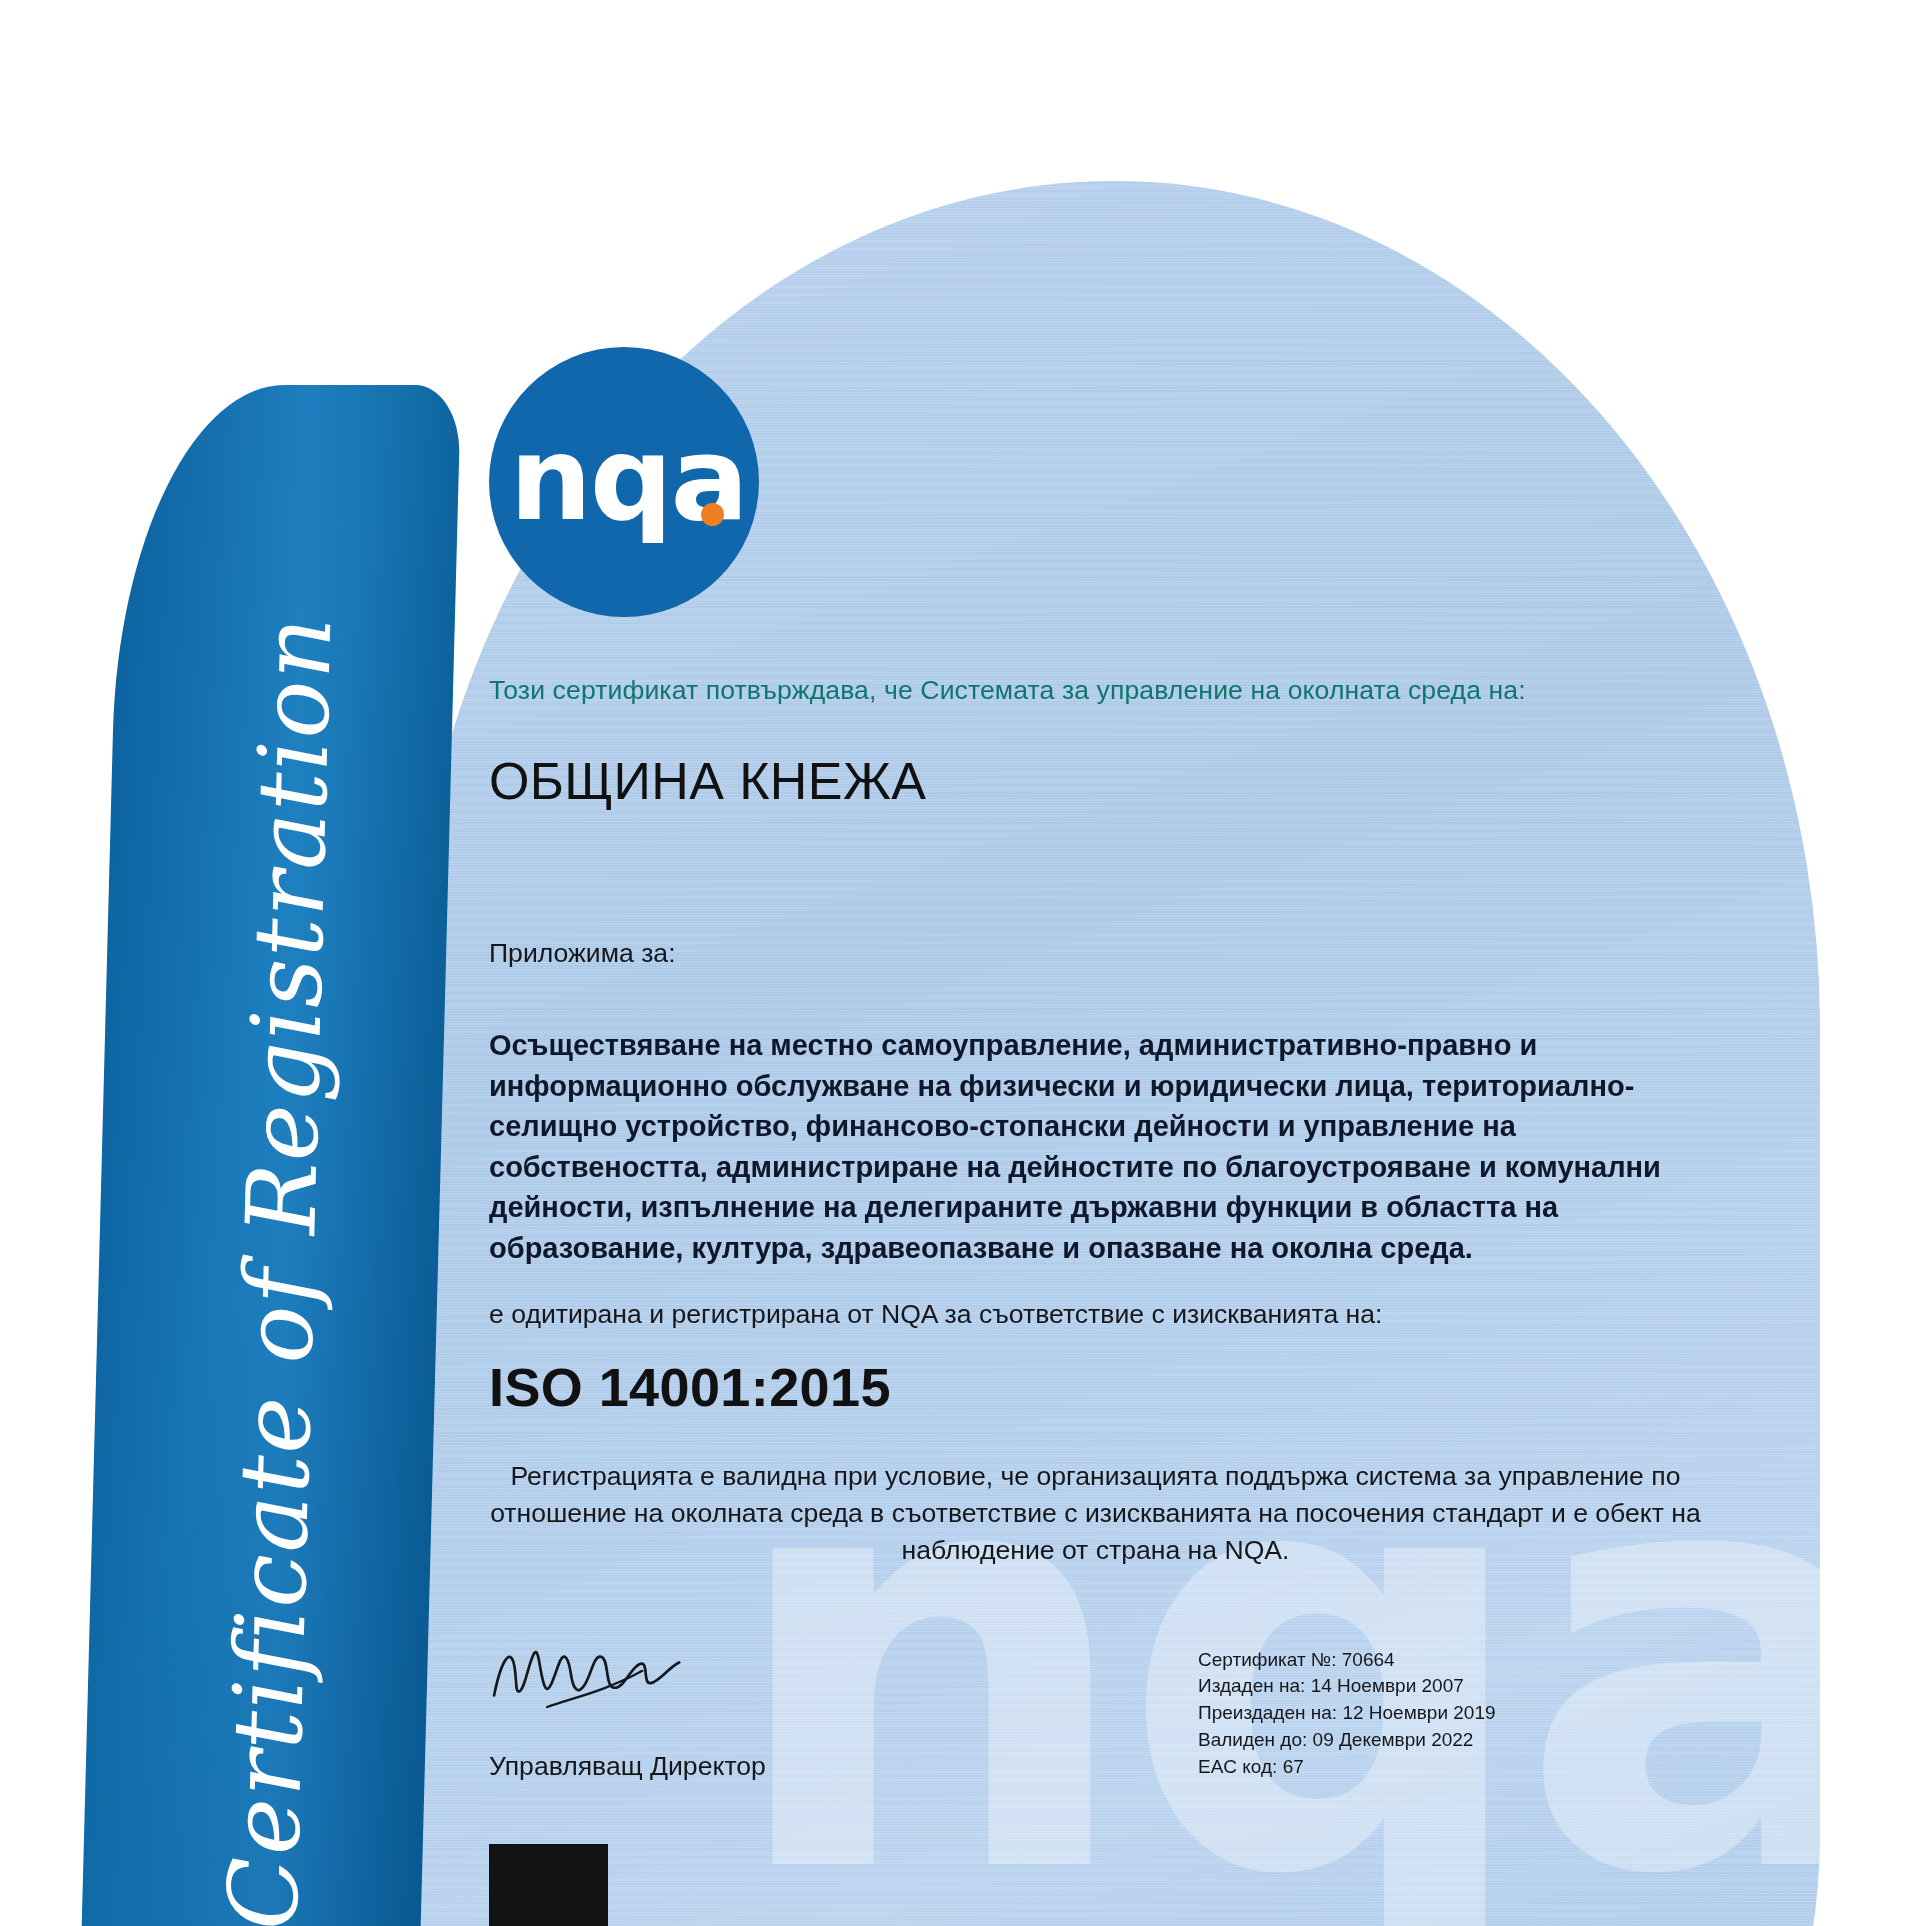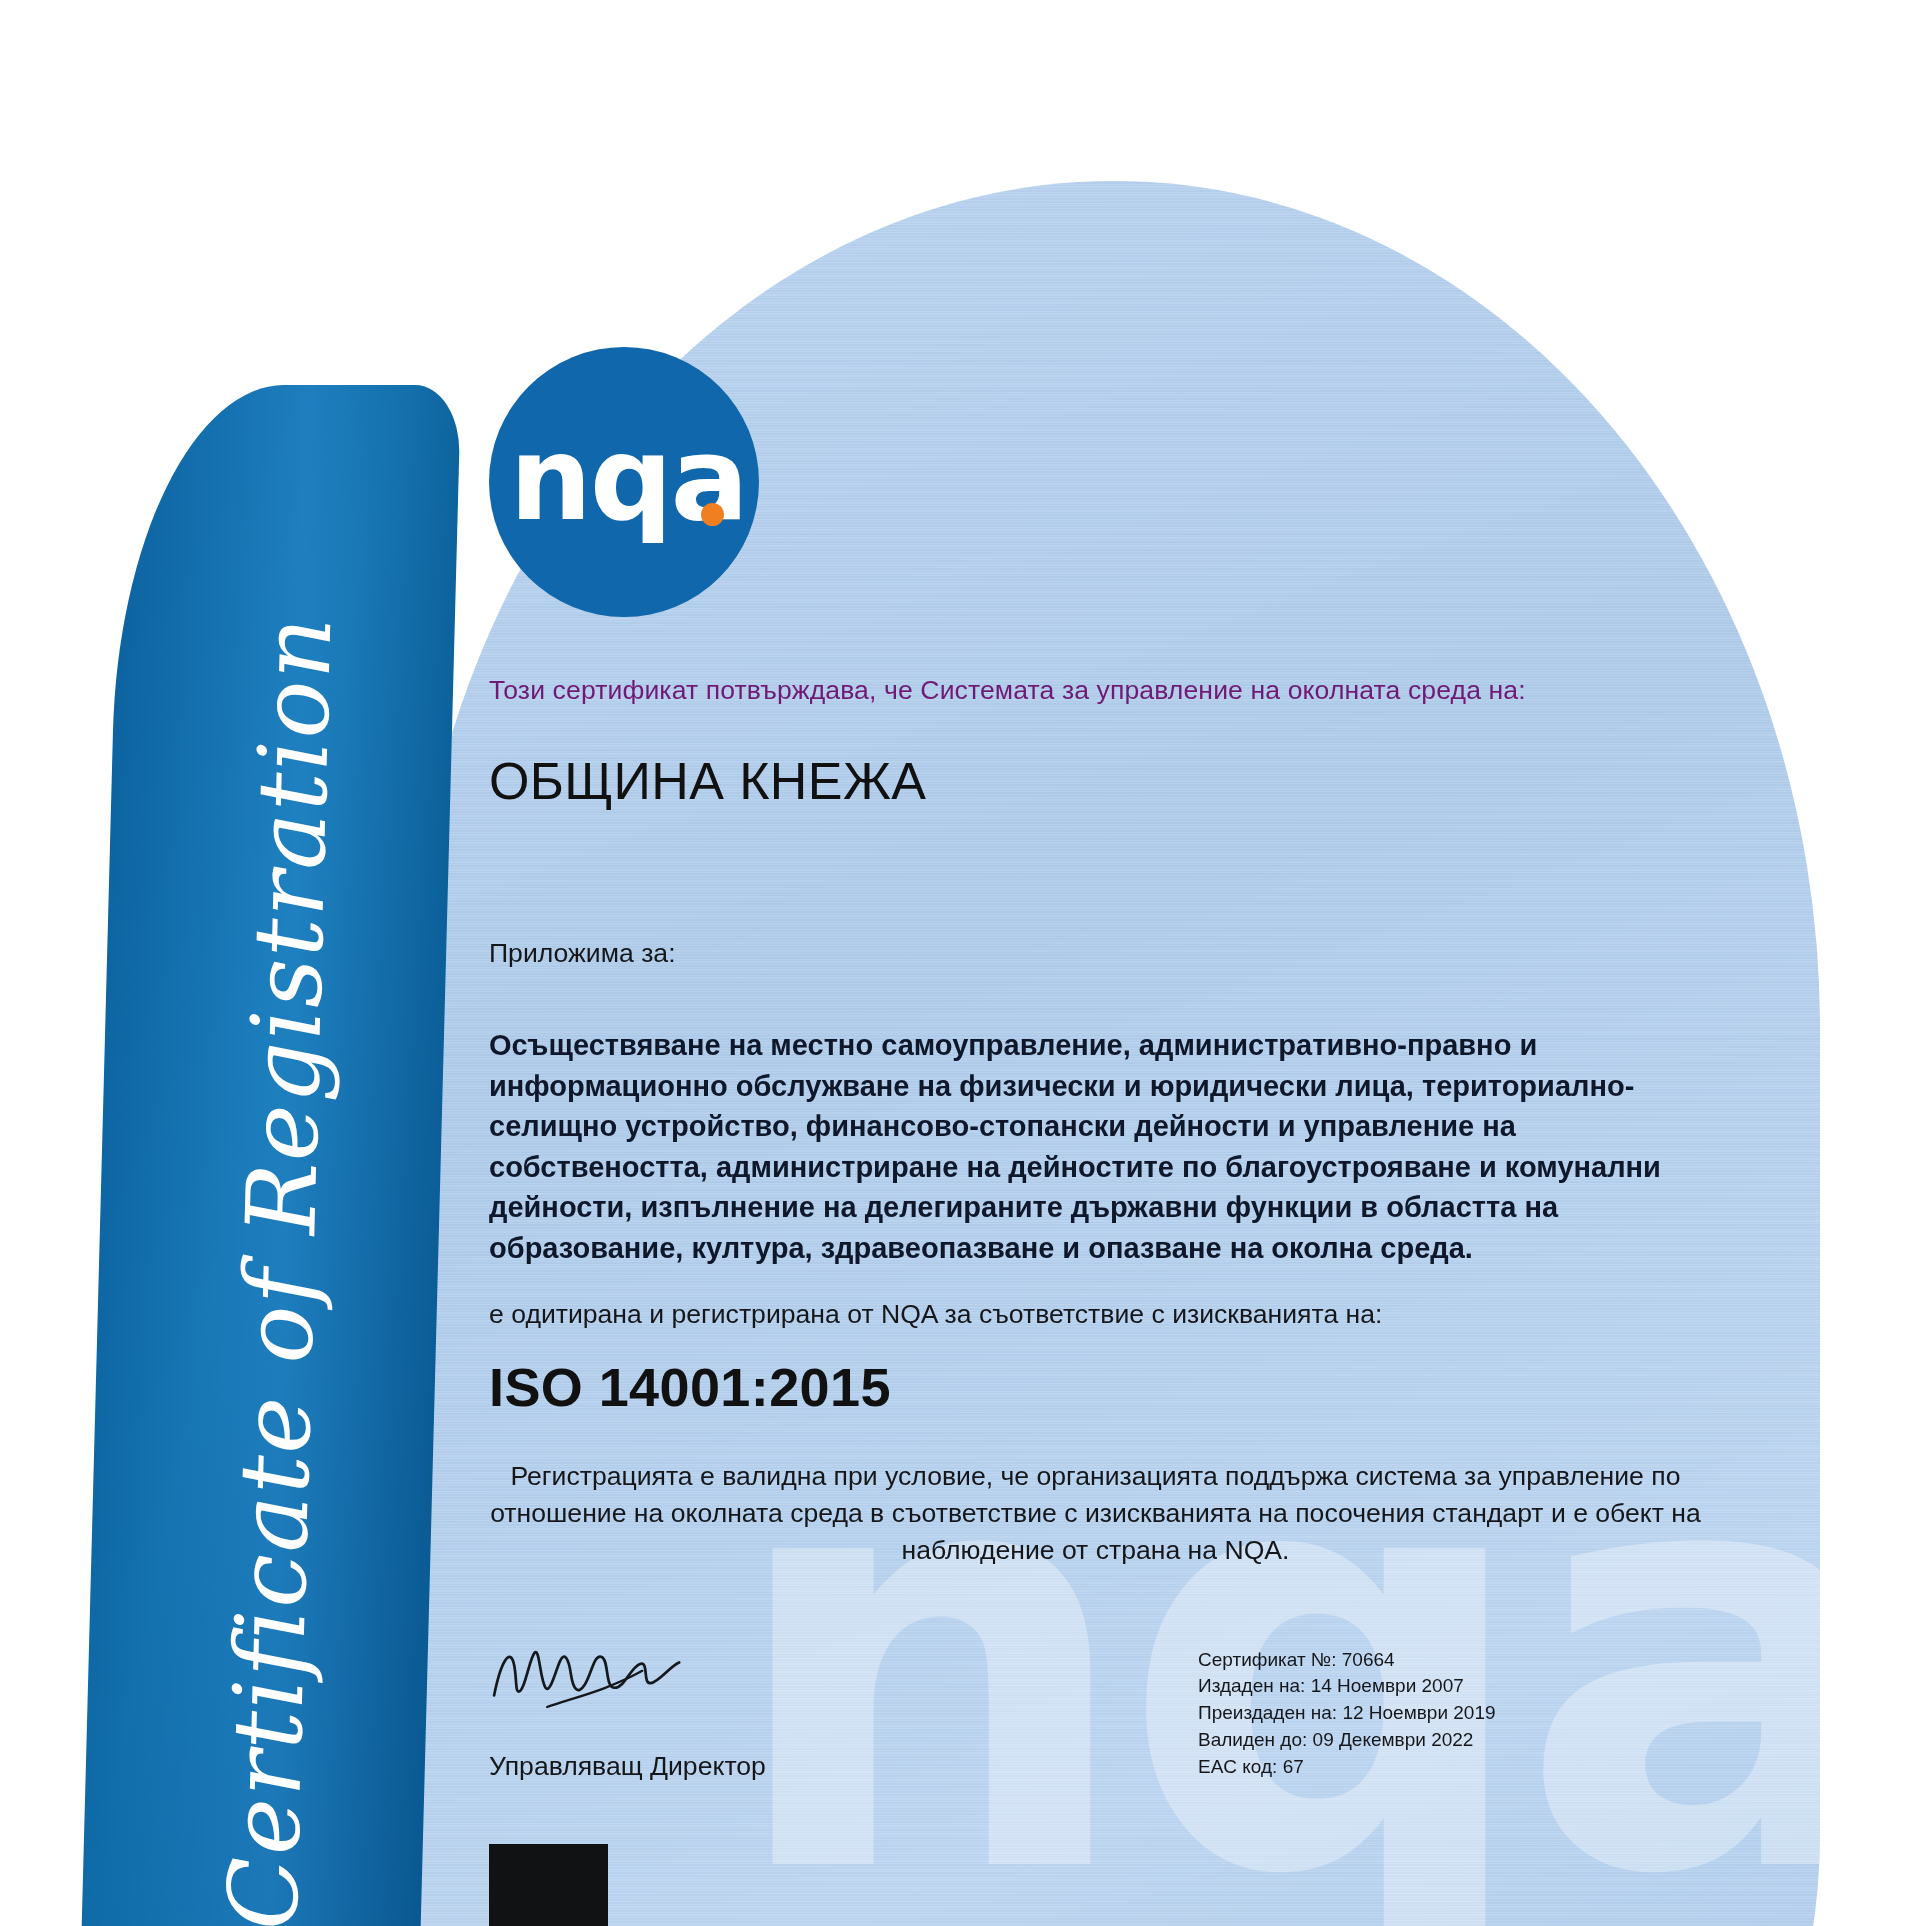--- a/index.html
+++ b/index.html
@@ -135,21 +135,21 @@
     bottom: 91px;
     width: 23px;
     height: 23px;
     border-radius: 50%;
     background: #f07f22;
   }
 
   .intro-line {
     margin-top: 58px;
     font-size: 26.6px;
-    color: #701a75;
+    color: #0f766e;
     letter-spacing: 0.1px;
   }
 
   #org-name {
     margin-top: 45px;
     font-size: 52px;
     font-weight: 400;
     letter-spacing: 0.4px;
     color: #111;
   }

